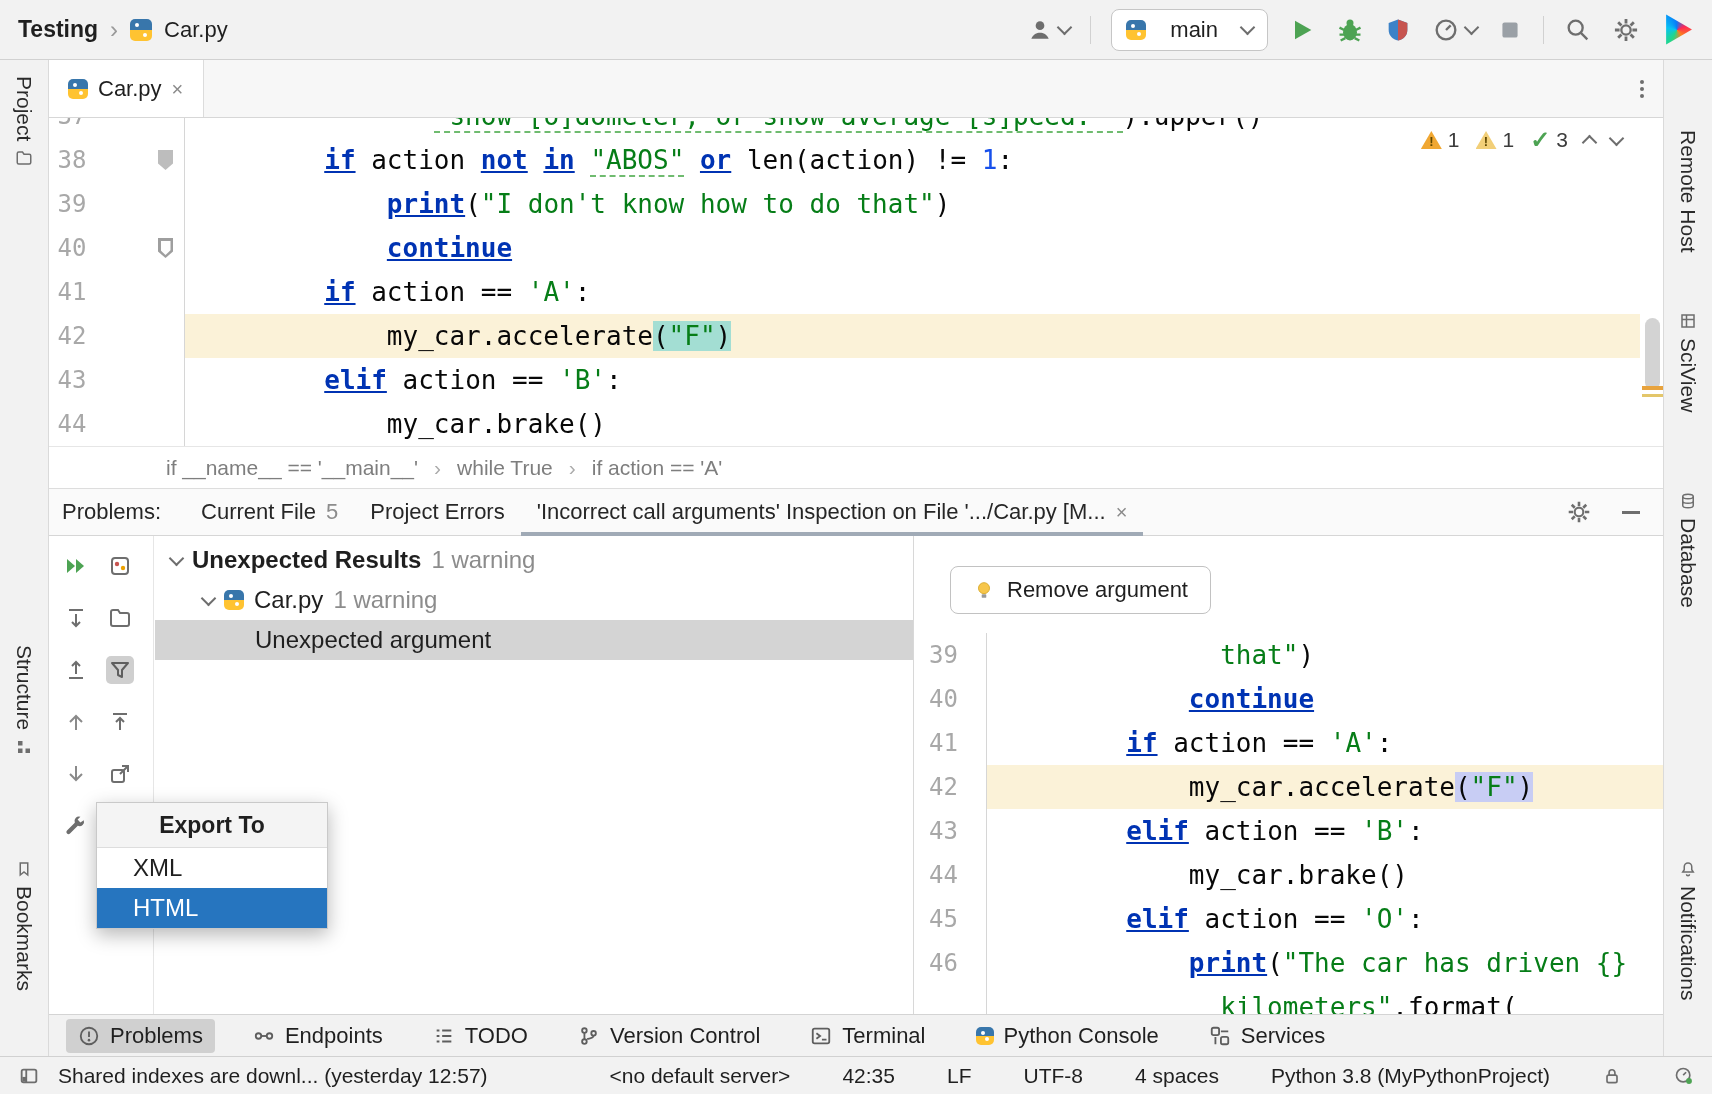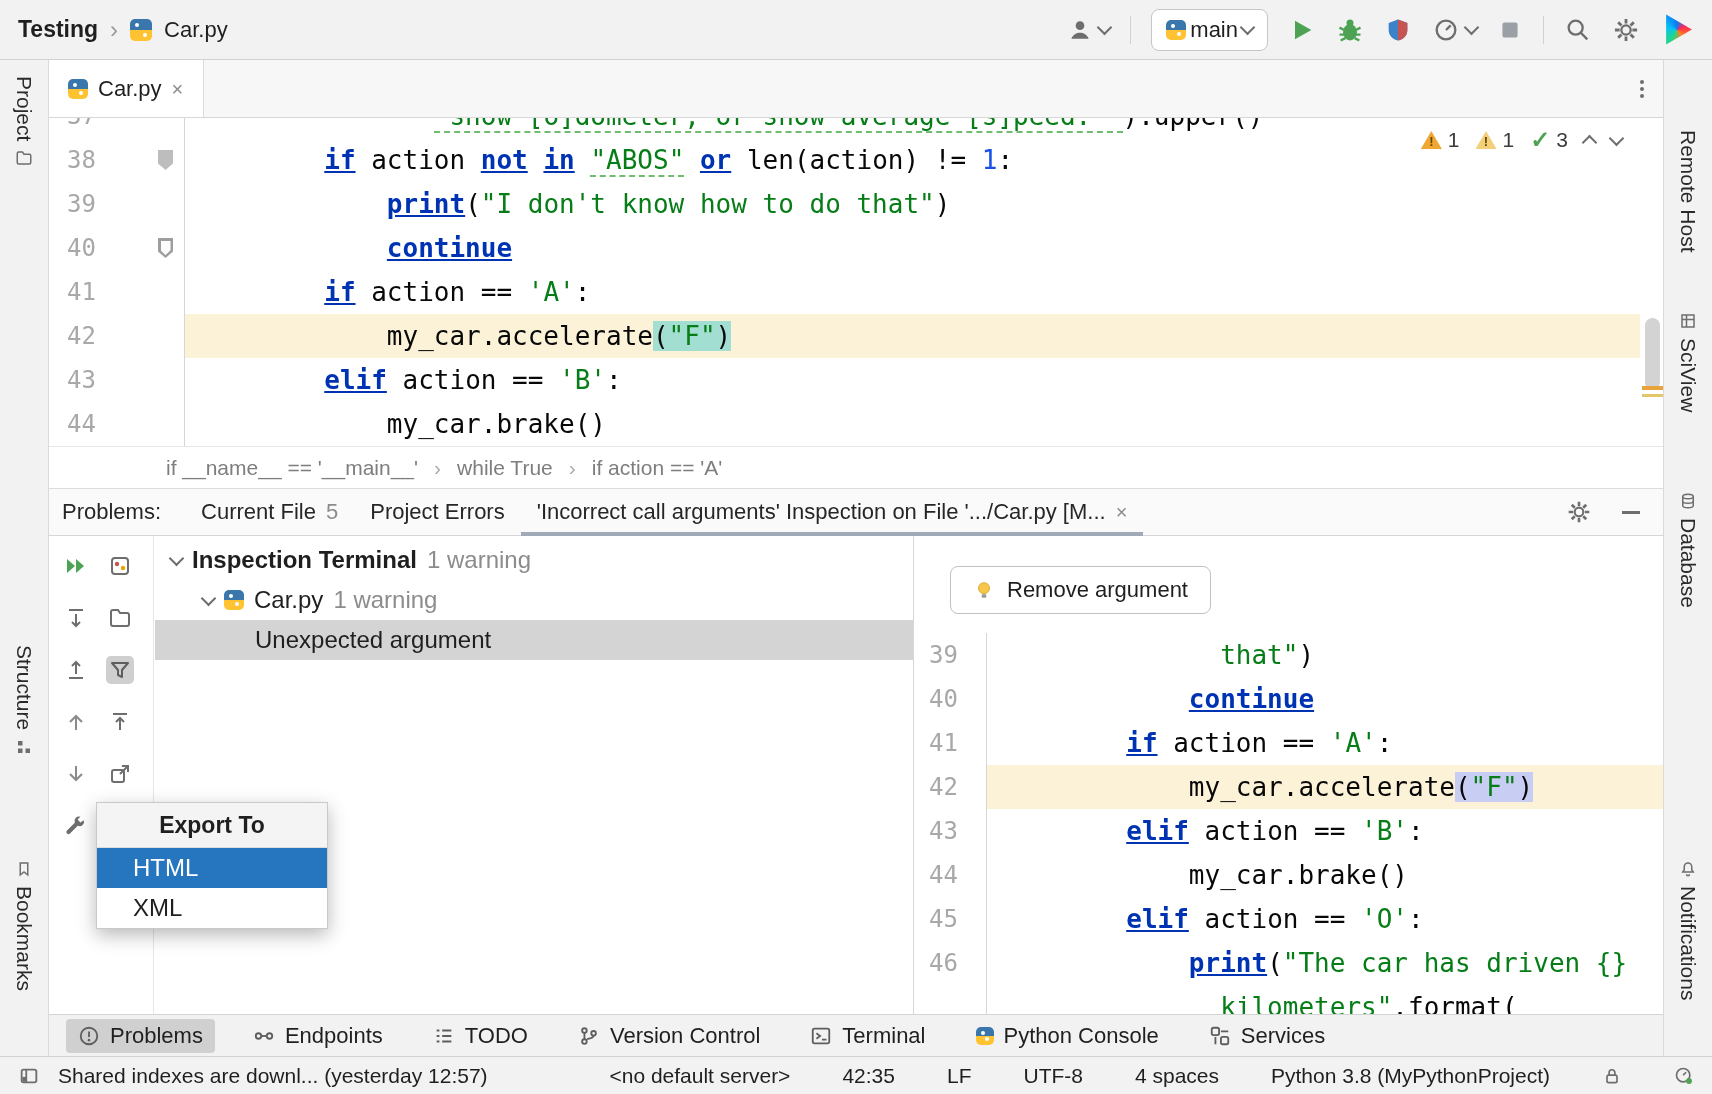--- a/index.html
+++ b/index.html
@@ -8,21 +8,21 @@
   svg{display:block}
   
   .toolbar{position:absolute;left:0;top:0;width:1712px;height:60px;box-sizing:border-box;
            display:flex;align-items:center;gap:12px;padding:0 18px;background:#F2F2F2;
            border-bottom:1px solid #D1D1D1;}
   .tb-project{font-weight:bold;font-size:23px;}
   .tb-file{font-size:22px;}
   .sepg{color:#9a9a9a;font-size:24px;}
   .tb-right{margin-left:auto;display:flex;align-items:center;gap:20px;}
   .vline{width:1px;height:28px;background:#D1D1D1;}
-  .combo{display:flex;align-items:center;gap:4px;background:#fff;border:1px solid #C6C6C6;
+  .combo{display:flex;align-items:center;gap:24px;background:#fff;border:1px solid #C6C6C6;
          border-radius:8px;height:40px;padding:0 14px;font-size:22px;}
   .chev{display:inline-block;width:9px;height:9px;border-right:2px solid #6e6e6e;border-bottom:2px solid #6e6e6e;}
   .chev.d{transform:rotate(45deg);margin-top:-4px;}
   .chev.u{transform:rotate(-135deg);margin-top:4px;}
   .logo{width:34px;height:34px;border-radius:4px;
         background:conic-gradient(from 210deg,#21D789,#07C3F2,#087CFA,#FE2857,#FC801D,#21D789);
         clip-path:polygon(18% 6%,94% 50%,18% 94%);}
   .pyicon{width:22px;height:22px;border-radius:5px;position:relative;overflow:hidden;flex:none;
           background:linear-gradient(180deg,#3876AB 50%,#FFC331 50%);}
   .pyicon i{position:absolute;width:4px;height:4px;border-radius:50%;background:#fff;}
@@ -43,21 +43,21 @@
         border-right:1px solid #DCDCDC;padding:0 20px;font-size:22px;}
   .x{color:#8a8a8a;font-size:20px;line-height:1;}
   .kebab{margin-left:auto;margin-right:20px;display:flex;flex-direction:column;gap:3px;}
   .kebab i{width:4px;height:4px;border-radius:50%;background:#6e6e6e;}
   
   .editor{position:relative;height:328px;overflow:hidden;background:#fff;}
   .code-host{position:absolute;left:0;top:0;right:24px;bottom:0;overflow:hidden;}
   .code-row{display:flex;height:44px;line-height:44px;font-family:"DejaVu Sans Mono",monospace;font-size:26px;}
   #editor-lines .code-row:first-child{margin-top:-24px;}
   .lnum{color:#A8A8A8;text-align:right;font-size:24px;box-sizing:border-box;flex:none;}
-  #editor-lines .lnum{width:88px;padding-right:40px;}
+  #editor-lines .lnum{width:88px;padding-right:40px;text-align:center;}
   #preview-lines .lnum{width:72px;padding-right:28px;}
   .gcol{width:48px;position:relative;flex:none;}
   .gicon{position:absolute;left:22px;top:12px;width:15px;height:20px;background:#BDBDBD;
          clip-path:polygon(0 0,100% 0,100% 68%,50% 100%,0 68%);}
   .gicon.hollow{background:#9E9E9E;}
   .gicon.hollow::after{content:"";position:absolute;left:2.5px;top:2.5px;right:2.5px;bottom:3px;
          background:#FDFDFD;clip-path:polygon(0 0,100% 0,100% 68%,50% 100%,0 68%);}
   .ltext{flex:1;border-left:1px solid #D6D6D6;padding-left:14px;white-space:pre;overflow:hidden;color:#080808;}
   .code-row.current .ltext{background:#FBF2D8;}
   .tok-kw{color:#0033B3;font-weight:bold;text-decoration:underline;}
@@ -428,21 +428,21 @@
                 <rect x="4" y="8" width="12" height="12" rx="2"></rect>
                 <path d="M12 12l8-8M14 4h6v6"></path>
               </svg>
             </span>
         </div>
       </div>
 
       <div class="ptree">
         <div class="trow r1">
           <span class="chev d"></span>
-          <span>Inspection Terminal</span>
+          <span>Unexpected Results</span>
           <span class="note">1 warning</span>
         </div>
         <div class="trow r2">
           <span class="chev d"></span>
           <span class="pyicon sm">
               <i class="d1"></i>
               <i class="d2"></i>
             </span>
           <span>Car.py</span>
           <span class="note">1 warning</span>
@@ -501,22 +501,22 @@
               <div class="code-row">
                 <span class="lnum"></span>
                 <span class="ltext"><span class="tok-plain">              </span><span class="tok-str">kilometers"</span><span class="tok-plain">.format(</span></span>
               </div>
             </div>
         </div>
       </div>
 
       <div class="popup">
         <div class="popup-title">Export To</div>
+        <div class="popup-item">XML</div>
         <div class="popup-item selected">HTML</div>
-        <div class="popup-item">XML</div>
       </div>
     </div>
 
     <div class="toolbtns">
       <span class="tbtn selected">
         <svg width="22" height="22" viewBox="0 0 24 24">
             <circle cx="12" cy="12" r="9" fill="none" stroke="#5E5E5E" stroke-width="2"></circle>
             <path d="M12 7v6" stroke="#5E5E5E" stroke-width="2"></path>
             <circle cx="12" cy="16.5" r="1.4" fill="#5E5E5E"></circle>
           </svg>

